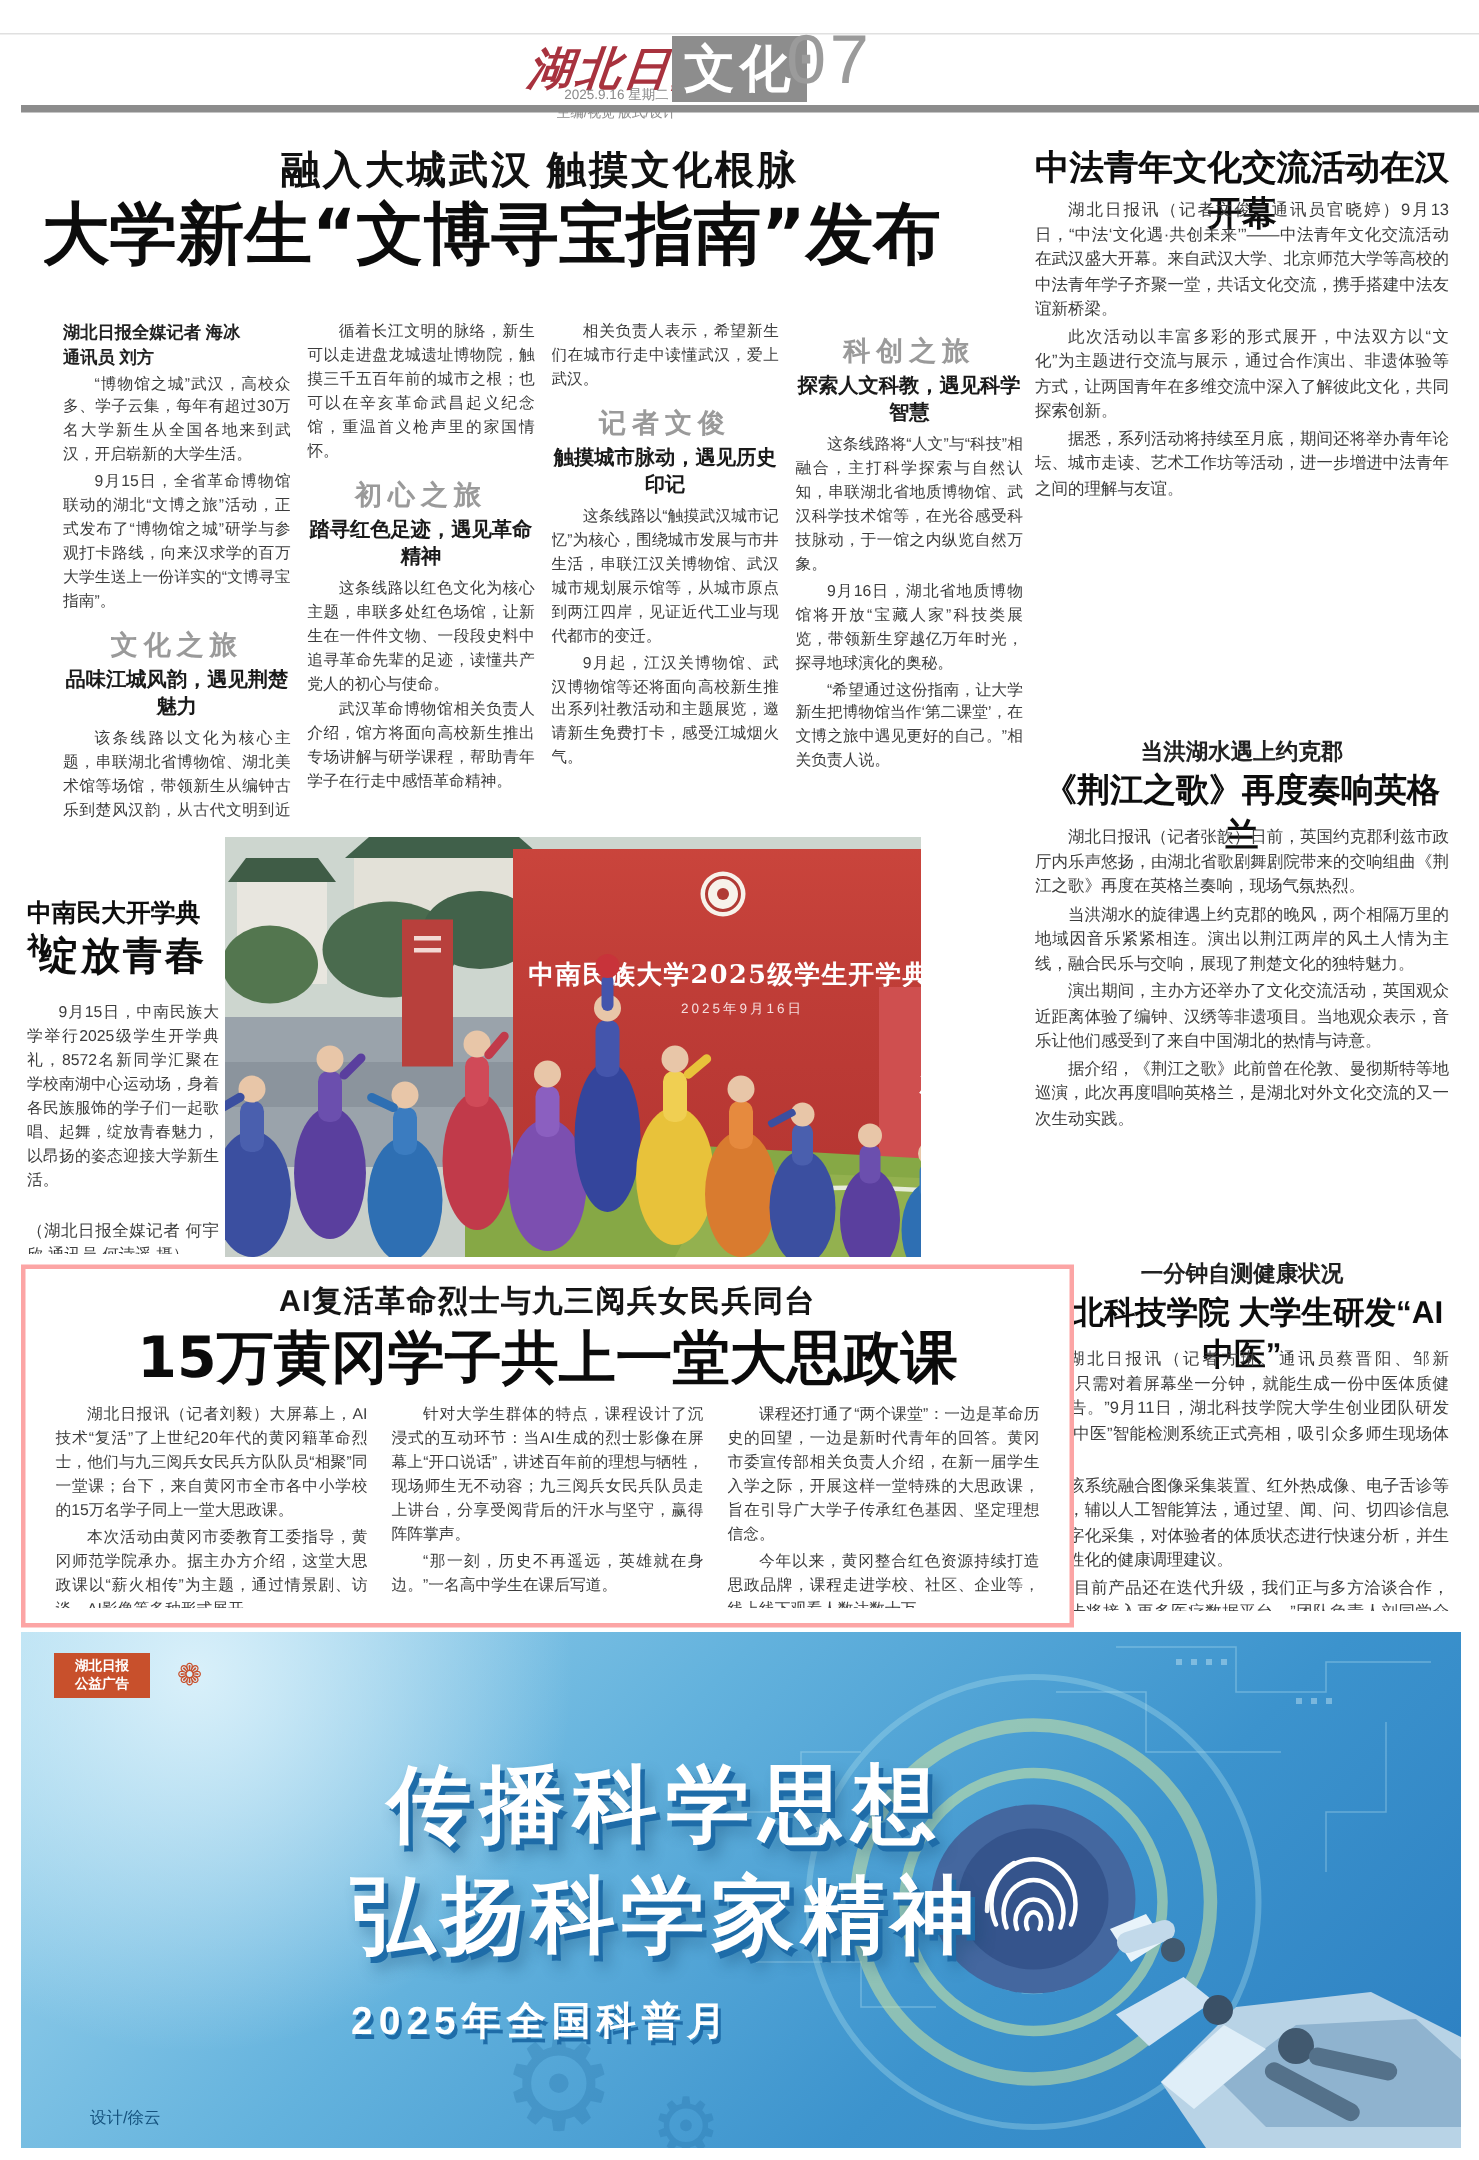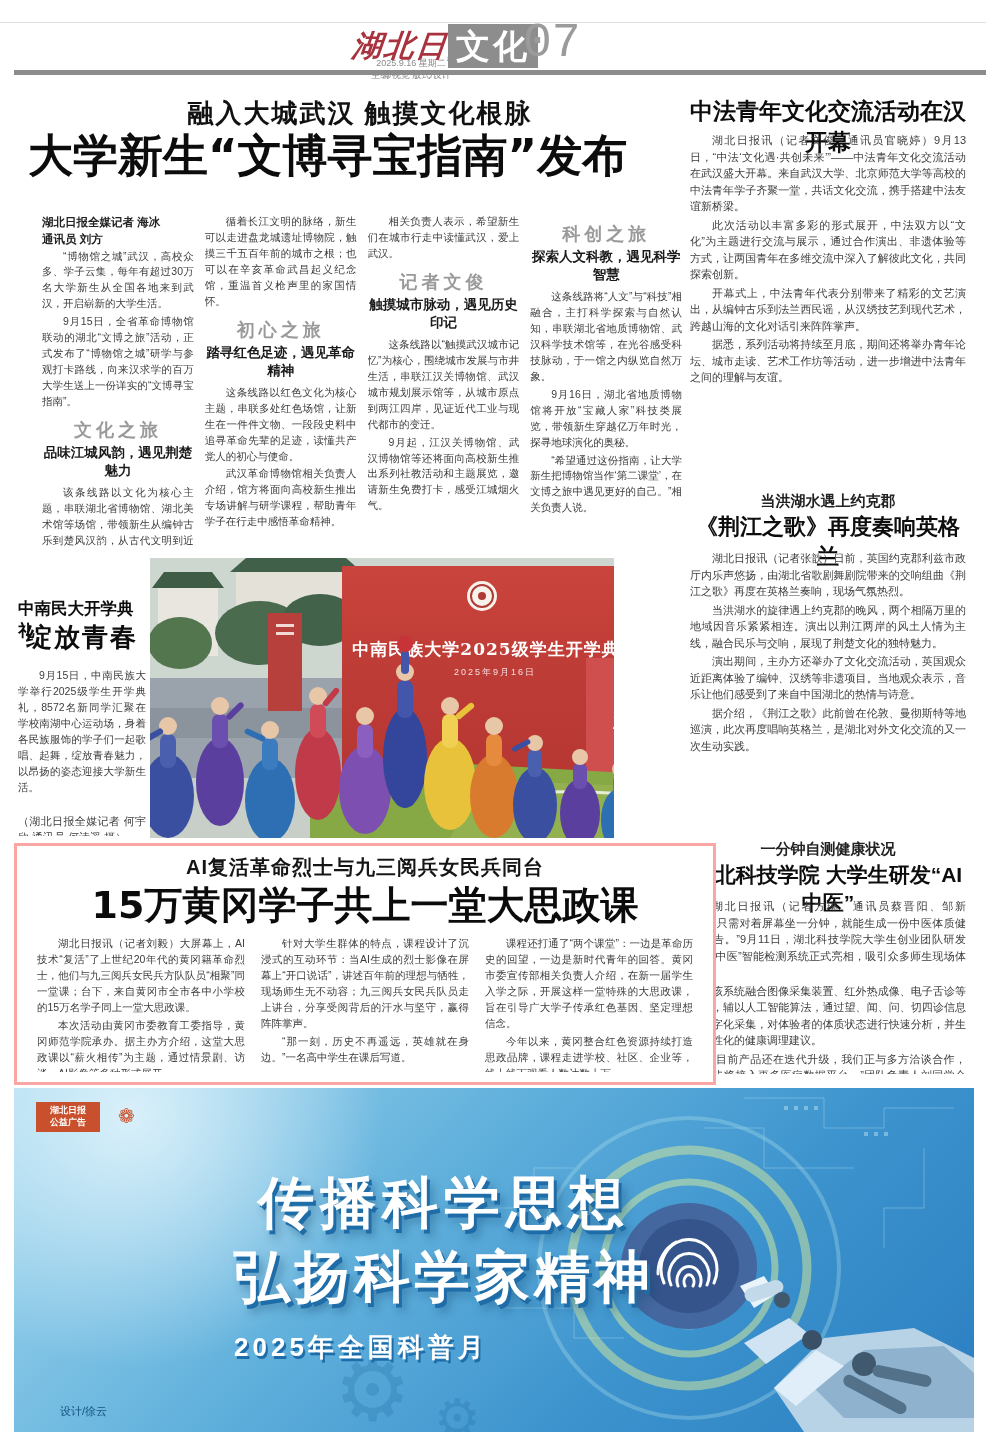--- a/index.html
+++ b/index.html
@@ -120,21 +120,20 @@
       <p class="body">这条线路将“人文”与“科技”相融合，主打科学探索与自然认知，串联湖北省地质博物馆、武汉科学技术馆等，在光谷感受科技脉动，于一馆之内纵览自然万象。</p>
       <p class="body">9月16日，湖北省地质博物馆将开放“宝藏人家”科技类展览，带领新生穿越亿万年时光，探寻地球演化的奥秘。</p>
       <p class="body">“希望通过这份指南，让大学新生把博物馆当作‘第二课堂’，在文博之旅中遇见更好的自己。”相关负责人说。</p>
     </div>
   </div>
 
   <div class="abs rt rt-head1">中法青年文化交流活动在汉开幕</div>
   <div class="abs rt rt-body1">
     <p class="body">湖北日报讯（记者文俊、通讯员官晓婷）9月13日，“中法‘文化遇·共创未来’”——中法青年文化交流活动在武汉盛大开幕。来自武汉大学、北京师范大学等高校的中法青年学子齐聚一堂，共话文化交流，携手搭建中法友谊新桥梁。</p>
     <p class="body">此次活动以丰富多彩的形式展开，中法双方以“文化”为主题进行交流与展示，通过合作演出、非遗体验等方式，让两国青年在多维交流中深入了解彼此文化，共同探索创新。</p>
-    <p class="body">开幕式上，中法青年代表分别带来了精彩的文艺演出，从编钟古乐到法兰西民谣，从汉绣技艺到现代艺术，跨越山海的文化对话引来阵阵掌声。</p>
     <p class="body">据悉，系列活动将持续至月底，期间还将举办青年论坛、城市走读、艺术工作坊等活动，进一步增进中法青年之间的理解与友谊。</p>
   </div>
 
   <div class="abs rt rt-kicker2">当洪湖水遇上约克郡</div>
   <div class="abs rt rt-head2">《荆江之歌》再度奏响英格兰</div>
   <div class="abs rt rt-body2">
     <p class="body">湖北日报讯（记者张歆）日前，英国约克郡利兹市政厅内乐声悠扬，由湖北省歌剧舞剧院带来的交响组曲《荆江之歌》再度在英格兰奏响，现场气氛热烈。</p>
     <p class="body">当洪湖水的旋律遇上约克郡的晚风，两个相隔万里的地域因音乐紧紧相连。演出以荆江两岸的风土人情为主线，融合民乐与交响，展现了荆楚文化的独特魅力。</p>
     <p class="body">演出期间，主办方还举办了文化交流活动，英国观众近距离体验了编钟、汉绣等非遗项目。当地观众表示，音乐让他们感受到了来自中国湖北的热情与诗意。</p>
     <p class="body">据介绍，《荆江之歌》此前曾在伦敦、曼彻斯特等地巡演，此次再度唱响英格兰，是湖北对外文化交流的又一次生动实践。</p>

